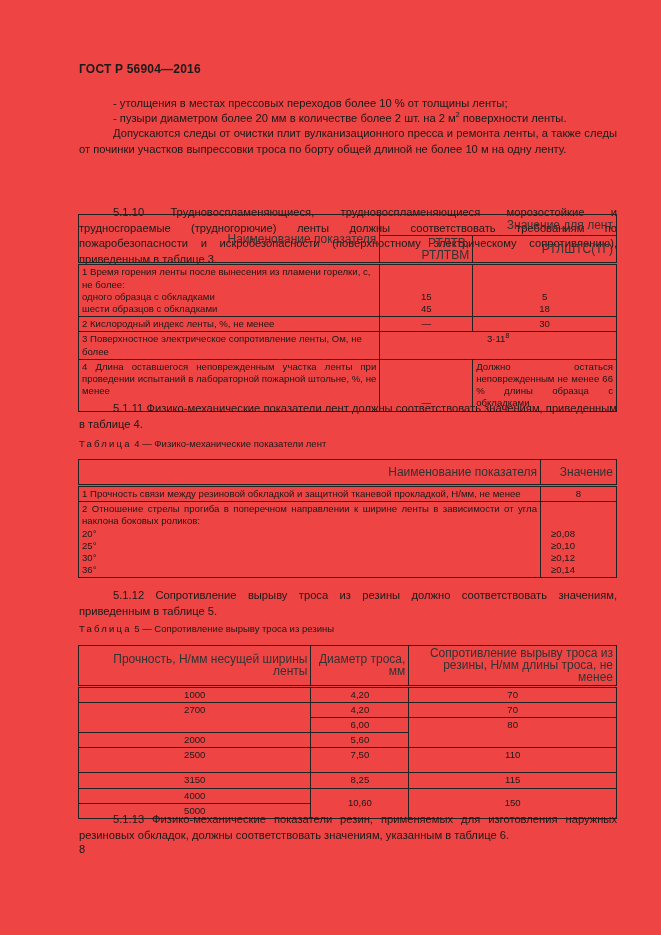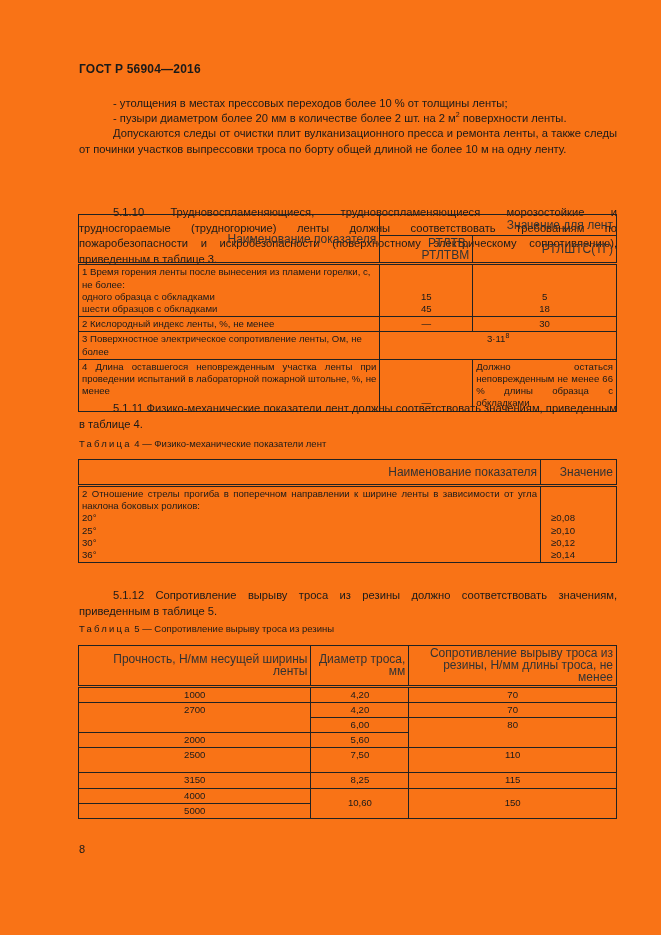--- a/index.html
+++ b/index.html
@@ -1,18 +1,18 @@
 <!DOCTYPE html>
 <html><head>
 <meta charset="utf-8">
 <style>
   html, body { margin: 0; padding: 0; background: #ffffff; }
   body { width: 661px; height: 935px; position: relative; overflow: hidden;
          font-family: "Liberation Sans", sans-serif; color: #1a1a1a; }
-  .page { position: absolute; left: 0; top: 0; width: 661px; height: 935px; background: #f97316; }
+  .page { position: absolute; left: 0; top: 0; width: 661px; height: 935px; background: #ef4444; }
   .hdr { position: absolute; left: 79px; top: 62px; font-size: 12px; font-weight: bold; letter-spacing: 0.2px; }
   .p { position: absolute; left: 79px; width: 538px; font-size: 11.2px; line-height: 15.5px; text-align: justify; }
   .ind { text-indent: 34px; }
   .cap { position: absolute; left: 79px; font-size: 9.5px; }
   .cap .sp { letter-spacing: 2.2px; }
   table { position: absolute; border-collapse: collapse; font-size: 9.6px; line-height: 12.2px; }
   td, th { border: 1px solid #222; padding: 1px 3px; vertical-align: top; font-weight: normal; }
   th { font-size: 12px; vertical-align: middle; text-align: right; color: #333; }
   .c { text-align: center; }
   .hb td, .hb th { border-bottom: 3px double #222; }
@@ -87,20 +87,24 @@
     <colgroup>
         <col style="width:463px">
         <col style="width:76px">
       </colgroup>
     <tbody>
         <tr style="height:26px;" class="hb">
       <th>Наименование показателя</th>
       <th>Значение</th>
     </tr>
     <tr>
+      <td>1 Прочность связи между резиновой обкладкой и защитной тканевой прокладкой, Н/мм, не менее</td>
+      <td class="c">8</td>
+    </tr>
+    <tr>
       <td>
         <div style="text-align:justify;">2 Отношение стрелы прогиба в поперечном направлении к ширине ленты в зависимости от угла наклона боковых роликов:</div>
         <div>20°</div>
         <div>25°</div>
         <div>30°</div>
         <div>36°</div>
       </td>
       <td style="vertical-align:bottom; padding-left:10px;">
         <div>≥0,08</div>
         <div>≥0,10</div>
@@ -159,15 +163,16 @@
       <td class="c">4000</td>
       <td class="c" rowspan="2" style="vertical-align:middle;">10,60</td>
       <td class="c" rowspan="2" style="vertical-align:middle;">150</td>
     </tr>
     <tr style="height:15px;">
       <td class="c">5000</td>
     </tr>
   </tbody>
     </table>
 
+  <div class="p ind" style="top:812px;">5.1.13 Физико-механические показатели резин, применяемых для изготовления наружных резиновых обкладок, должны соответствовать значениям, указанным в таблице 6.</div>
 
   <div class="pnum">8</div>
 </div>
 
 </body></html>

